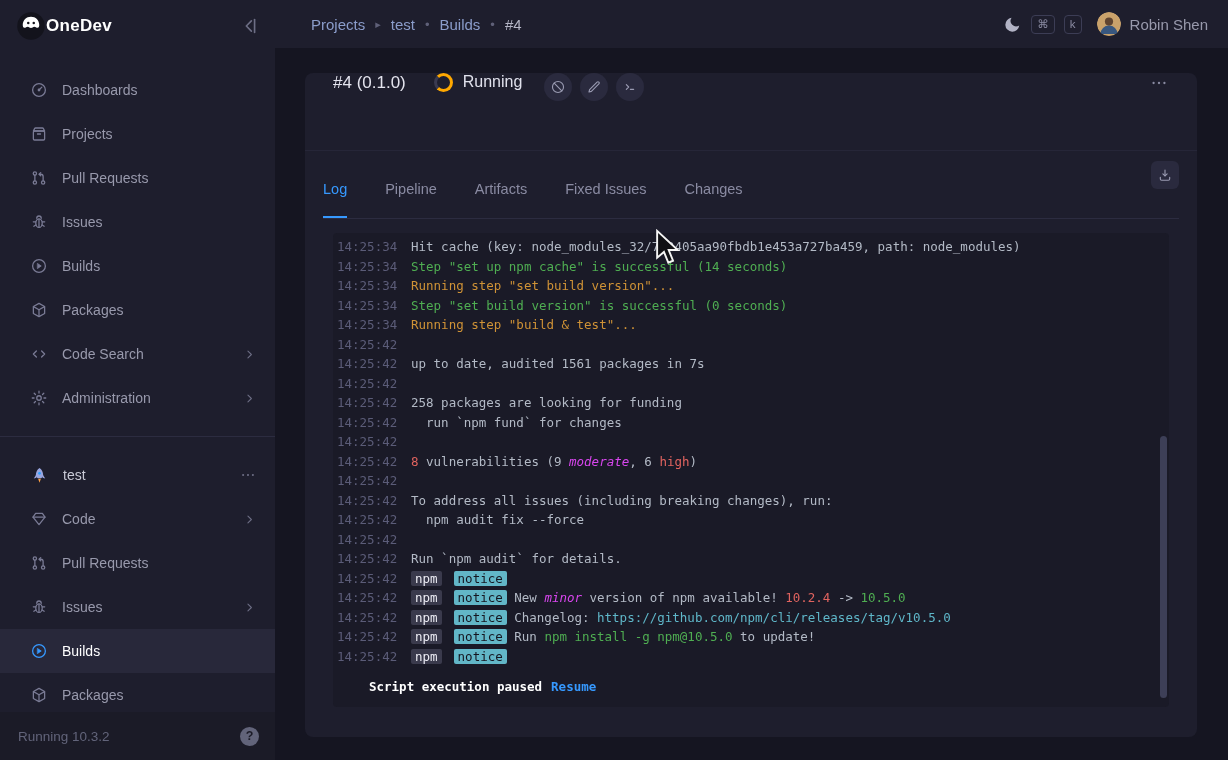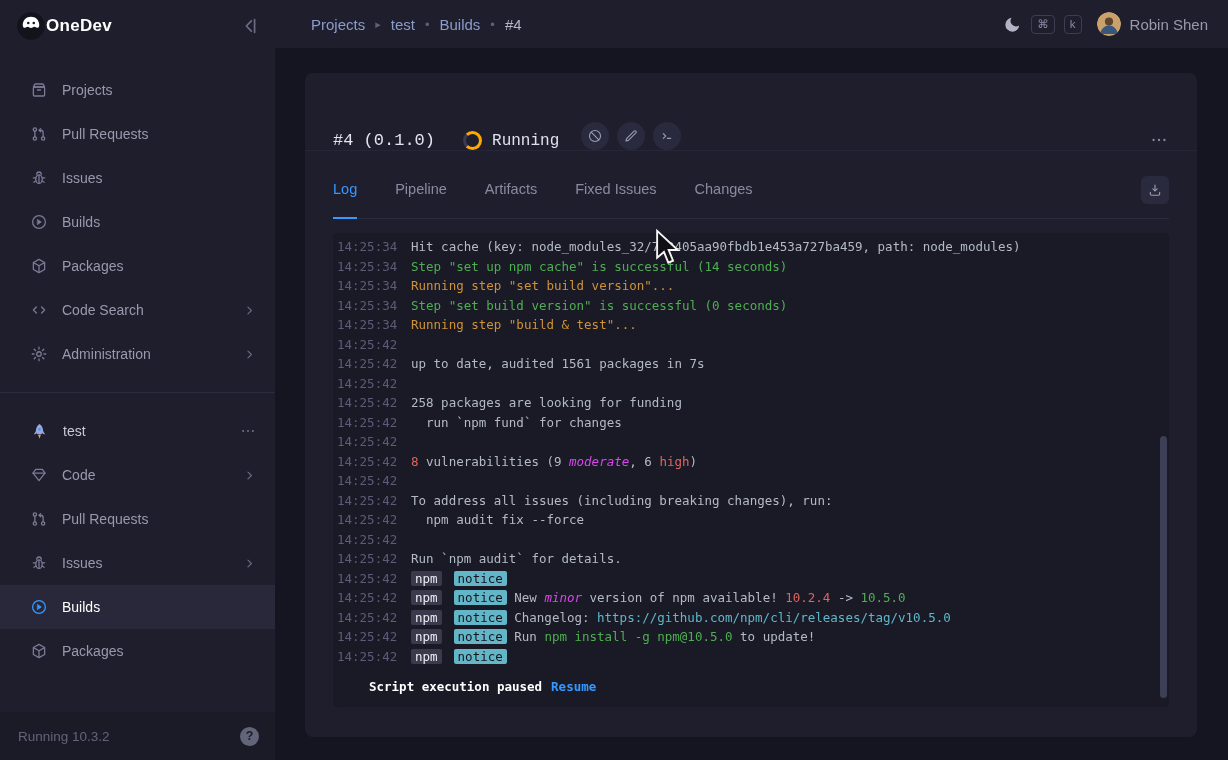--- a/index.html
+++ b/index.html
@@ -48,35 +48,35 @@
   .moon-btn { background:none; border:0; width:19px; height:19px; color:#b2b3c5; cursor:pointer; }
   .moon-btn svg { width:100%; height:100%; }
   .key-badge { border:1px solid #3c3d55; border-radius:4px; padding:1px 5px 2px; color:#8a8ba2; font-size:11.5px; line-height:14px; }
   .avatar { width:24px; height:24px; border-radius:50%; overflow:hidden; flex:none; margin-left:6px; cursor:pointer; }
   .avatar svg { width:100%; height:100%; display:block; }
   .user-name { color:#9899ac; font-size:15px; cursor:pointer; }
 
   .content { flex:1; padding:25px 31px 0 30px; }
   .card { background:#1e1e2d; border-radius:8px; width:892px; height:664px; position:relative; }
 
-  .card-header { height:78px; display:flex; align-items:flex-end; padding:0 28px; border-bottom:1px solid #262638;font-family:Liberation Mono, monospace; }
+  .card-header { height:78px; display:flex; align-items:flex-start; padding:0 28px; border-bottom:1px solid #262638; }
   .build-title { color:#e4e4ee; font-size:17px; font-weight:500; margin-right:28px; }
   .spinner { width:19px; height:19px; border-radius:50%; border:3px solid #ffa800; border-left-color:#3a3a50;
     animation:spin 1s linear infinite; margin-right:10px; flex:none; }
   @keyframes spin { to { transform:rotate(360deg); } }
   .status-text { color:#e0e1ec; font-size:16px; margin-right:22px; }
   .header-actions { display:flex; gap:8px; }
   .action-btn { width:28px; height:28px; border-radius:50%; background:#2a2a3e; border:0; color:#9a9bb2;
     display:flex; align-items:center; justify-content:center; cursor:pointer; }
   .action-btn span { width:16px; height:16px; display:flex; }
   .action-btn svg { width:100%; height:100%; }
   .header-more { margin-left:auto; background:none; border:0; width:20px; height:20px; color:#8a8ba2; cursor:pointer; }
   .header-more svg { width:100%; height:100%; }
 
-  .tabs { display:flex; gap:38px; margin:0 28px; height:68px; align-items:center; padding-top:10px;
+  .tabs { display:flex; gap:38px; margin:0 18px; height:68px; align-items:flex-start; padding-top:10px;
     border-bottom:1px solid #2c2c40; }
   .tab { color:#8a8ba2; font-size:14.5px; height:100%; display:flex; align-items:center;
     border-bottom:2px solid transparent; margin-bottom:-1px; cursor:pointer; }
   .tab.active { color:#3699ff; border-bottom-color:#3699ff; }
   .download-btn { margin-left:auto; width:28px; height:28px; border-radius:6px; background:#2a2a3e; border:0;
     color:#9a9bb2; display:flex; align-items:center; justify-content:center; cursor:pointer; }
   .download-btn span { width:16px; height:16px; display:flex; }
   .download-btn svg { width:100%; height:100%; }
 
   .console { margin:14px 28px 0; height:474px; position:relative; background:#1a1a27; border-radius:4px;
@@ -119,20 +119,31 @@
       <span class="brand">OneDev</span>
       <button class="collapse-btn">
         <svg viewBox="0 0 24 24" fill="none" stroke="currentColor" stroke-width="1.8" stroke-linecap="round" stroke-linejoin="round">
             <path d="M13.5 6.5L8 12l5.5 5.5"></path>
             <path d="M17 5v14"></path>
           </svg>
       </button>
     </div>
 
     <nav class="nav" id="nav-main">
+        <div class="nav-item">
+    <span class="nav-icon">
+            <svg viewBox="0 0 24 24" fill="none" stroke="currentColor" stroke-width="1.7" stroke-linecap="round" stroke-linejoin="round">
+              <circle cx="12" cy="12" r="8.5"></circle>
+              <circle cx="12" cy="12" r="1" fill="currentColor"></circle>
+              <path d="M12 12l3.8-3.8"></path>
+            </svg>
+          </span>
+    <span class="nav-label">Dashboards</span>
+
+  </div>
         <div class="nav-item">
     <span class="nav-icon">
             <svg viewBox="0 0 24 24" fill="none" stroke="currentColor" stroke-width="1.7" stroke-linecap="round" stroke-linejoin="round">
               <path d="M4.5 8h15l-1.6-3.2a1.5 1.5 0 0 0-1.3-.8H7.4a1.5 1.5 0 0 0-1.3.8z"></path>
               <rect x="4.5" y="8" width="15" height="12" rx="1.5"></rect>
               <path d="M10 12h4"></path>
             </svg>
           </span>
     <span class="nav-label">Projects</span>
 

